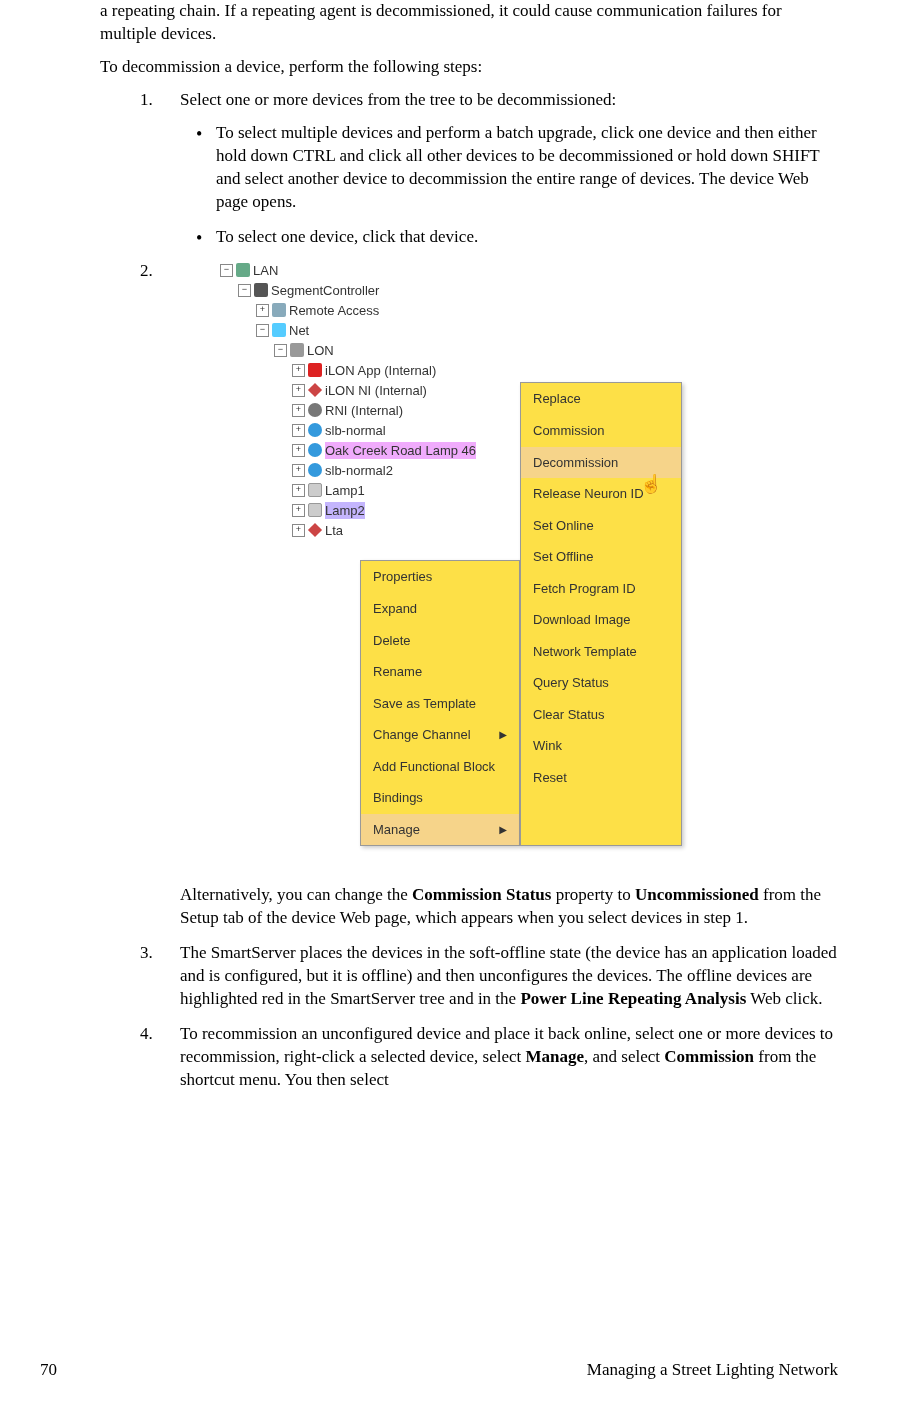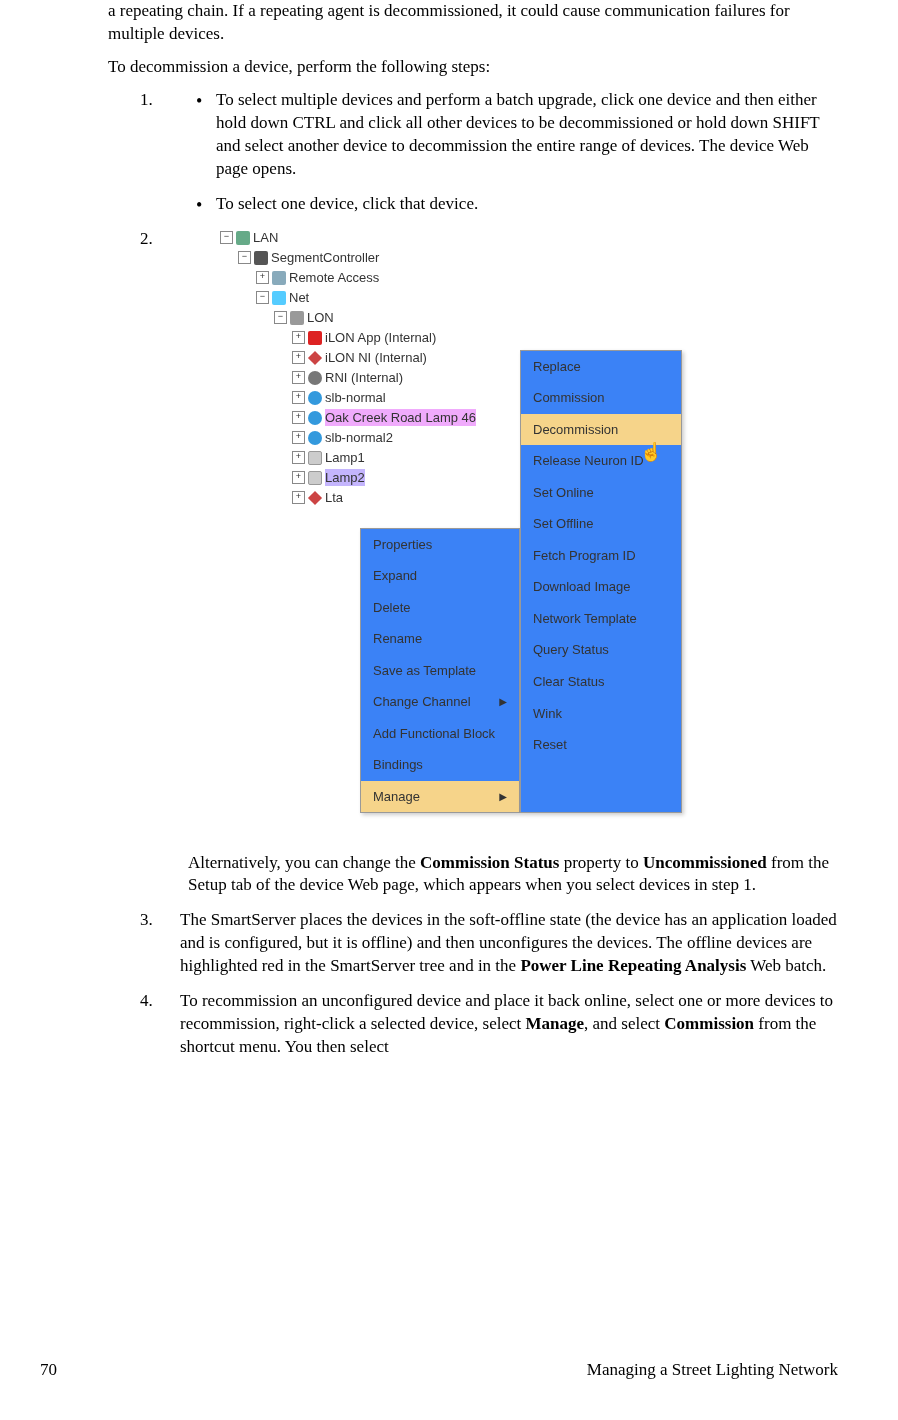--- a/index.html
+++ b/index.html
@@ -10,21 +10,21 @@
     background: #fff;
     margin: 0;
     padding: 0;
     width: 898px;
   }
   .page {
     padding: 0 60px 30px 100px;
     position: relative;
     min-height: 1370px;
   }
-  p { margin: 0 0 10px 8px; }
+  p { margin: 0 0 10px 0; }
   ol.numbered {
     list-style: none;
     padding-left: 80px;
     margin: 0;
   }
   ol.numbered > li {
     position: relative;
     margin-bottom: 12px;
   }
   ol.numbered > li .num {
@@ -88,21 +88,21 @@
   .ind3 { padding-left: 54px; }
   .ind4 { padding-left: 72px; }
 
   .menus {
     position: absolute;
     left: 140px;
     top: 300px;
     display: flex;
   }
   .menu {
-    background:#3b82f6;
+    background:#fde047;
     border:1px solid #999;
     box-shadow: 2px 2px 4px rgba(0,0,0,.2);
     font-size:13px;
     min-width: 158px;
   }
   .menu-item {
     padding: 7px 12px;
     white-space: nowrap;
     display:flex;
     justify-content:space-between;
@@ -131,20 +131,21 @@
 <body>
 
 <div class="page">
 
   <p>a repeating chain.  If a repeating agent is decommissioned, it could cause communication failures for multiple devices.</p>
   <p>To decommission a device, perform the following steps:</p>
 
   <ol class="numbered">
     <li>
       <span class="num">1.</span>
+      <span>Select one or more devices from the tree to be decommissioned:</span>
       <ul class="bullets">
         <li>To select multiple devices and perform a batch upgrade, click one device and then either hold down CTRL and click all other devices to be decommissioned or hold down SHIFT and select another device to decommission the entire range of devices.  The device Web page opens.</li>
         <li>To select one device, click that device.</li>
       </ul>
     </li>
 
     <li>
       <span class="num">2.</span>
 
       
@@ -299,21 +300,21 @@
       </div>
 
       <p style="margin-top:6px;">
         <span>Alternatively, you can change the </span><span class="bold">Commission Status</span><span> property to </span><span class="bold">Uncommissioned</span><span> from the Setup tab of the device Web page, which appears when you select devices in step 1.</span>
       </p>
     </li>
 
     <li>
       <span class="num">3.</span>
       <span>
-        <span>The SmartServer places the devices in the soft-offline state (the device has an application loaded and is configured, but it is offline) and then unconfigures the devices.  The offline devices are highlighted red in the SmartServer tree and in the </span><span class="bold">Power Line Repeating Analysis</span><span> Web batch.</span>
+        <span>The SmartServer places the devices in the soft-offline state (the device has an application loaded and is configured, but it is offline) and then unconfigures the devices.  The offline devices are highlighted red in the SmartServer tree and in the </span><span class="bold">Power Line Repeating Analysis</span><span> Web click.</span>
       </span>
     </li>
 
     <li>
       <span class="num">4.</span>
       <span>
         <span>To recommission an unconfigured device and place it back online, select one or more devices to recommission, right-click a selected device, select </span><span class="bold">Manage</span><span>, and select </span><span class="bold">Commission</span><span> from the shortcut menu.  You then select</span>
       </span>
     </li>
   </ol>

